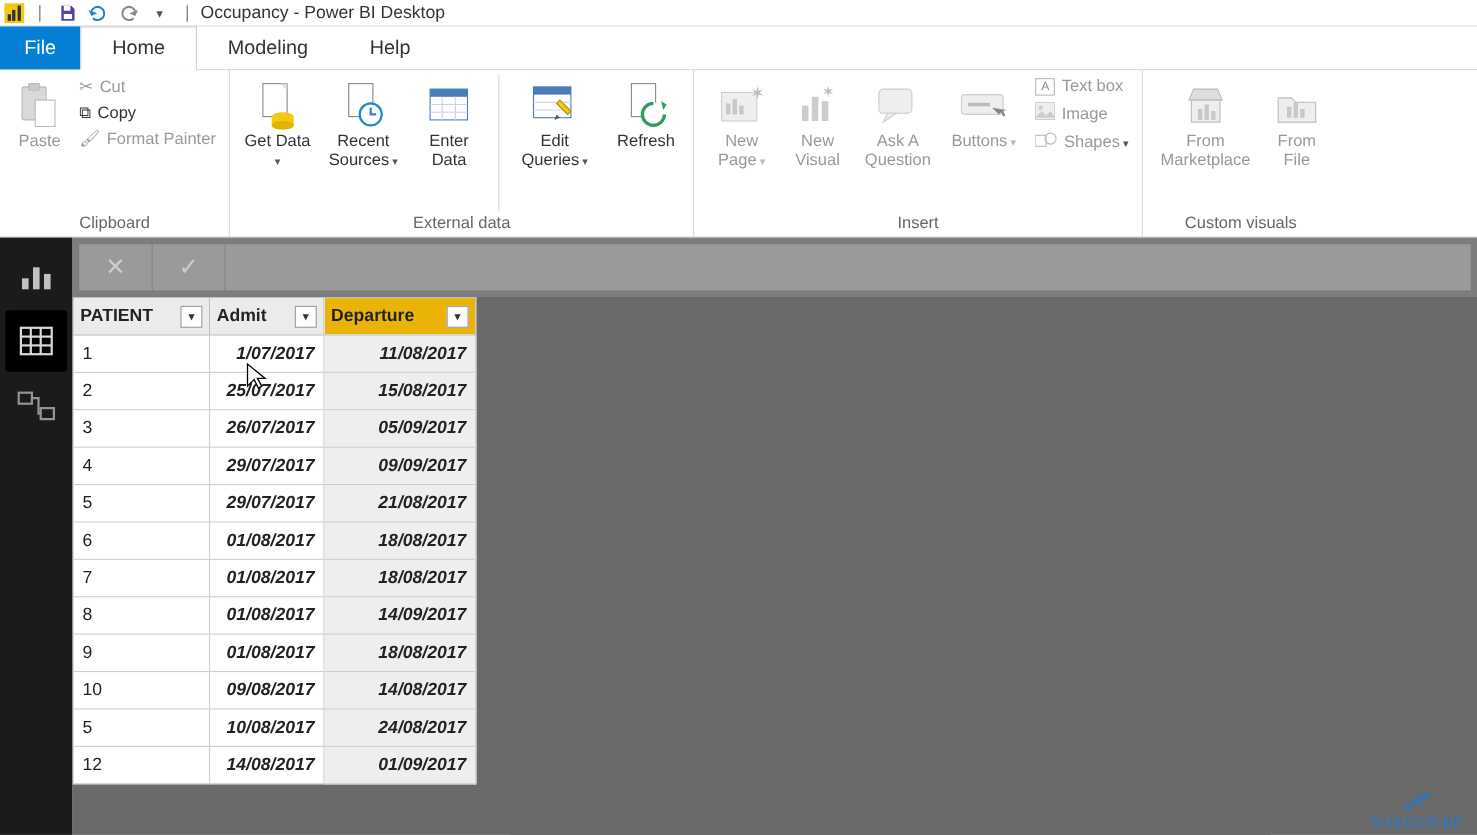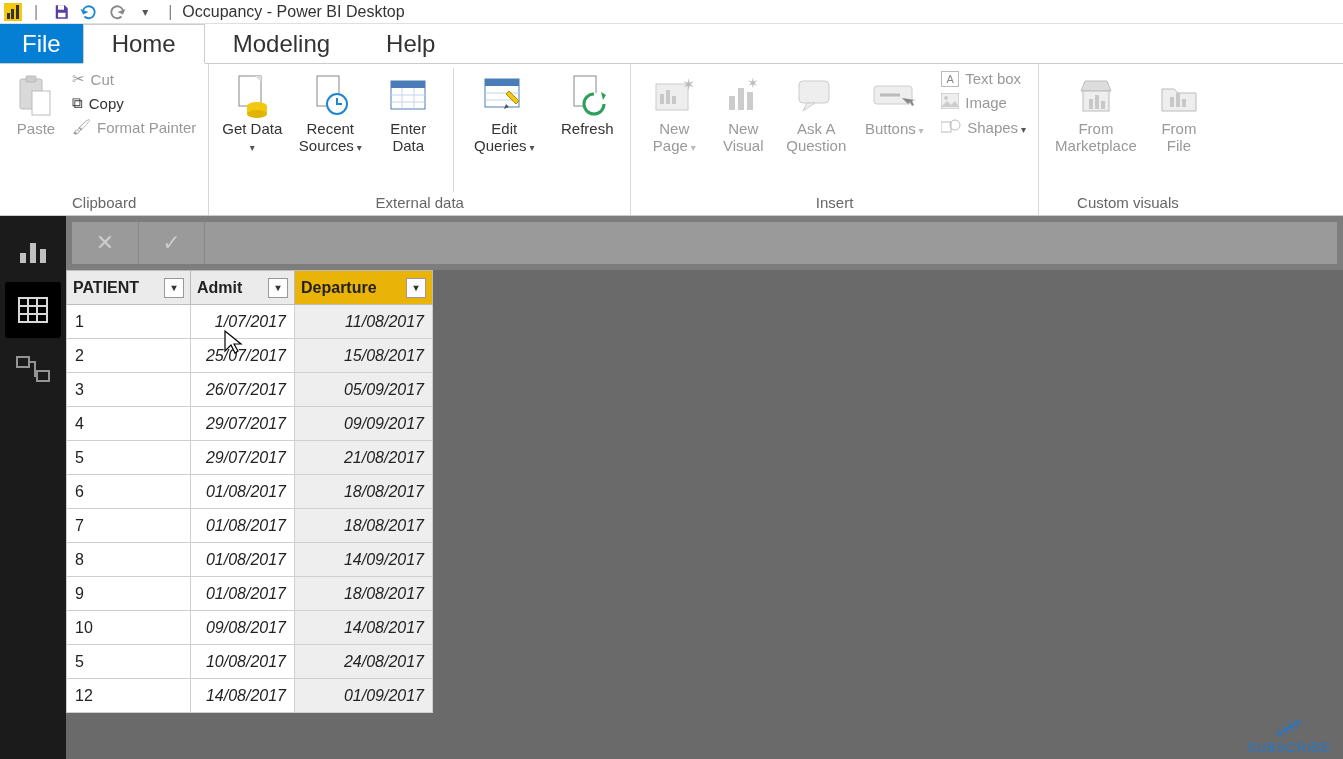--- a/index.html
+++ b/index.html
@@ -12,21 +12,21 @@
   .titlebar .window-title { margin-left: 4px; }
   .qat-btn { width: 22px; height: 20px; display:flex; align-items:center; justify-content:center; cursor:pointer;}
   .pbi-logo { width: 18px; height: 18px; background: linear-gradient(180deg,#f2c811 0%, #f2c811 100%); position: relative; display:flex; align-items:flex-end; justify-content:space-around; padding:2px 2px 2px 2px;}
   .pbi-logo span{ display:block; width:3px; background:#333;}
   .pbi-logo span:nth-child(1){height:6px}
   .pbi-logo span:nth-child(2){height:10px}
   .pbi-logo span:nth-child(3){height:14px}
 
   
   .menutabs { height: 40px; display:flex; align-items: stretch; border-bottom: 1px solid #ccc; }
-  .menutab { padding: 8px 28px; font-size: 24px; color: #333; display:flex; align-items:center; cursor:pointer; }
+  .menutab { padding: 8px 28px; font-size: 18px; color: #333; display:flex; align-items:center; cursor:pointer; }
   .menutab.file { background: #047fd4; color: #fff; padding: 8px 22px; }
   .menutab.active { background: #fff; border: 1px solid #ccc; border-bottom: 2px solid #fff; margin-bottom:-1px; font-weight:400; }
 
   
   .ribbon { height: 152px; background: #fff; display:flex; border-bottom: 1px solid #ccc; align-items: stretch; }
   .ribbon-group { border-right: 1px solid #d8d8d8; display:flex; flex-direction:column; align-items:stretch; padding: 4px 8px 0 8px; }
   .ribbon-group .group-body { flex:1; display:flex; align-items:flex-start; gap:4px; }
   .ribbon-group .group-label { text-align:center; font-size:15px; color:#666; padding: 2px 0 4px; }
   .big-btn { display:flex; flex-direction:column; align-items:center; justify-content:flex-start; width: 70px; padding: 4px 2px; font-size:15px; color:#333; line-height:1.15; text-align:center; cursor:pointer; border-radius:2px;}
   .big-btn.disabled { color:#999; }
@@ -51,21 +51,21 @@
   .fx-cell + .fx-cell { border-left: 1px solid #888;}
   .fx-input { flex:1; height: 42px; background:#9a9a9a; margin-left:0; border-left:1px solid #888;}
   .grid-wrap { flex:1; background:#6a6a6a; position:relative; overflow:hidden;}
   table.data { border-collapse:collapse; background:#fff; font-size:16px; }
   table.data th { background:#ebebeb; border:1px solid #bcbcbc; padding:0; font-weight:700; color:#222; position:relative; height:34px;}
   table.data th .th-inner{ display:flex; align-items:center; justify-content:space-between; padding:0 6px; height:100%; }
   table.data th.selected { background:#eab308; }
   table.data th .filter-btn{ width:20px; height:20px; border:1px solid #999; background:#fdfdfd; display:flex; align-items:center; justify-content:center; font-size:10px; color:#333; cursor:pointer;}
   table.data td { border:1px solid #cfcfcf; padding: 6px 8px; height:34px; color:#222;}
   table.data td.num { text-align:left; }
-  table.data td.date { text-align:right; font-style:italic; }
+  table.data td.date { text-align:right; font-style:italic;font-weight:bold; }
   table.data td.selcol { background:#eeeeee; }
   .col-patient{ width:124px;}
   .col-admit{ width:104px;}
   .col-departure{ width:138px;}
 
   .cursor-fake { position:absolute; left:157px; top:59px; pointer-events:none; font-size:22px; color:#000; z-index:50;}
 
   .subscribe { position:absolute; right:12px; bottom:4px; color:#1779df; font-size:13px; letter-spacing:1px; text-align:right; opacity:0.85;}
   .subscribe svg{ display:block; margin:0 auto 2px;}
 

